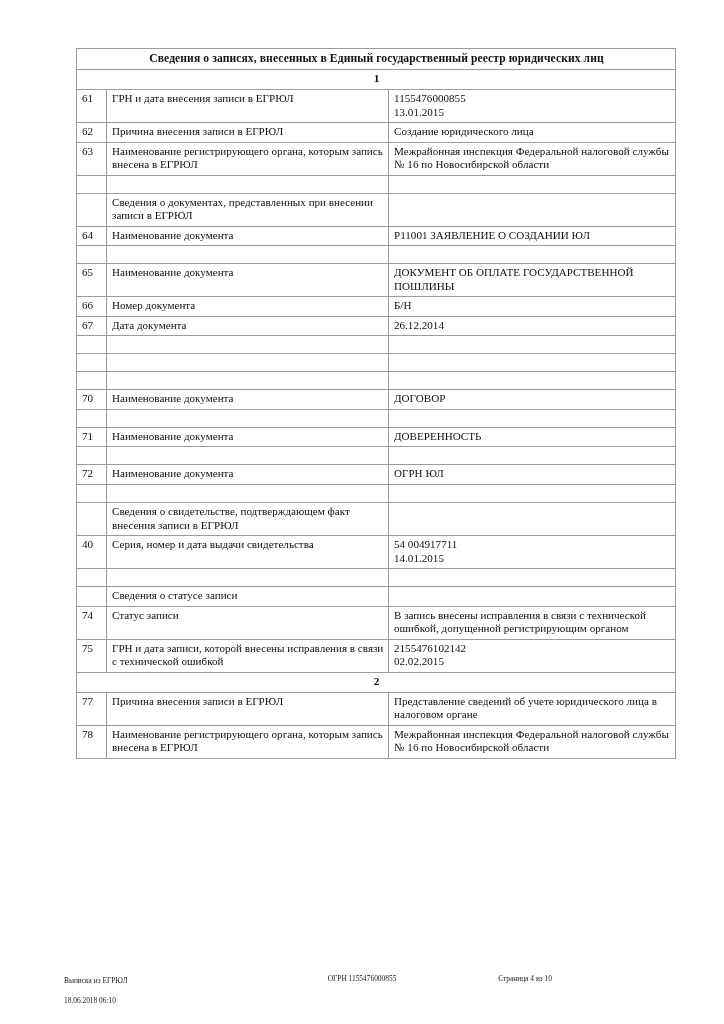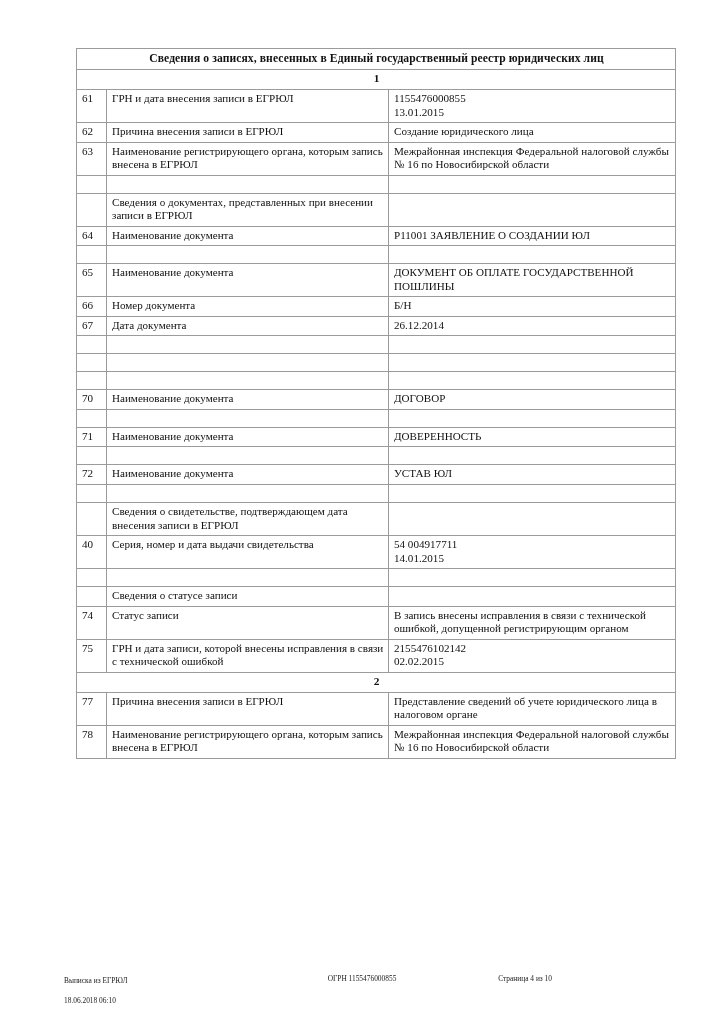--- a/index.html
+++ b/index.html
@@ -233,30 +233,30 @@
             <td class="value">ДОВЕРЕННОСТЬ</td>
           </tr>
           <tr class="spacer-tall">
             <td class="num"><span class="nbsp-filler"></span></td>
             <td class="label"><span class="nbsp-filler"></span></td>
             <td class="value"><span class="nbsp-filler"></span></td>
           </tr>
           <tr class="data-row">
             <td class="num">72</td>
             <td class="label">Наименование документа</td>
-            <td class="value">УСТАВ ЮЛ</td>
+            <td class="value">ОГРН ЮЛ</td>
           </tr>
           <tr class="spacer-tall">
             <td class="num"><span class="nbsp-filler"></span></td>
             <td class="label"><span class="nbsp-filler"></span></td>
             <td class="value"><span class="nbsp-filler"></span></td>
           </tr>
           <tr class="group-row">
             <td class="num"><span class="nbsp-filler"></span></td>
-            <td class="label">Сведения о свидетельстве, подтверждающем дата внесения записи в ЕГРЮЛ</td>
+            <td class="label">Сведения о свидетельстве, подтверждающем факт внесения записи в ЕГРЮЛ</td>
             <td class="value"><span class="nbsp-filler"></span></td>
           </tr>
           <tr class="data-row">
             <td class="num">40</td>
             <td class="label">Серия, номер и дата выдачи свидетельства</td>
             <td class="value">54 004917711<br>14.01.2015</td>
           </tr>
           <tr class="spacer-tall">
             <td class="num"><span class="nbsp-filler"></span></td>
             <td class="label"><span class="nbsp-filler"></span></td>

